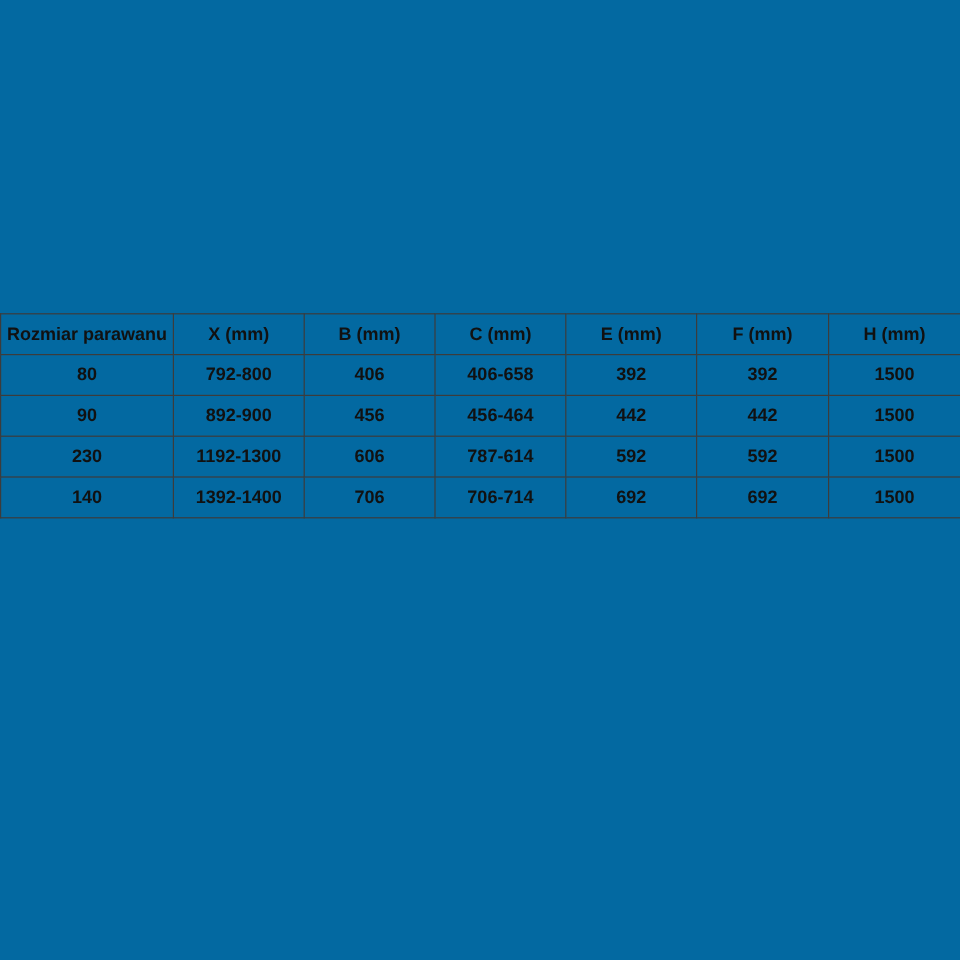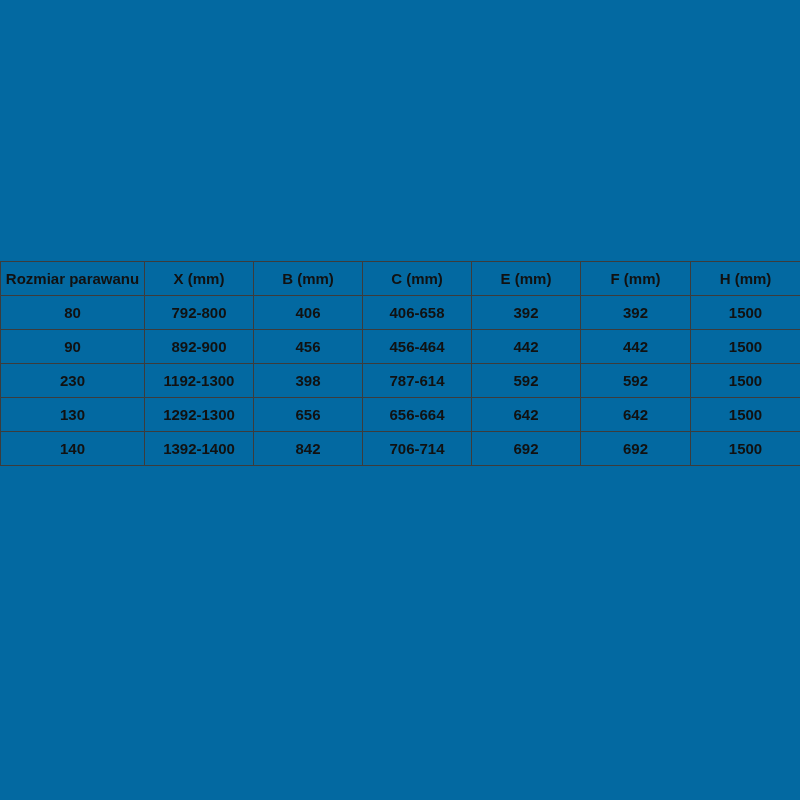--- a/index.html
+++ b/index.html
@@ -92,39 +92,30 @@
         <td>892-900</td>
         <td>456</td>
         <td>456-464</td>
         <td>442</td>
         <td>442</td>
         <td>1500</td>
       </tr>
       <tr>
         <td>230</td>
         <td>1192-1300</td>
-        <td>398</td>
+        <td>606</td>
         <td>787-614</td>
         <td>592</td>
         <td>592</td>
         <td>1500</td>
       </tr>
       <tr>
-        <td>130</td>
-        <td>1292-1300</td>
-        <td>656</td>
-        <td>656-664</td>
-        <td>642</td>
-        <td>642</td>
-        <td>1500</td>
-      </tr>
-      <tr>
         <td>140</td>
         <td>1392-1400</td>
-        <td>842</td>
+        <td>706</td>
         <td>706-714</td>
         <td>692</td>
         <td>692</td>
         <td>1500</td>
       </tr>
     </tbody>
   </table>
 </div>
 
 </body></html>

